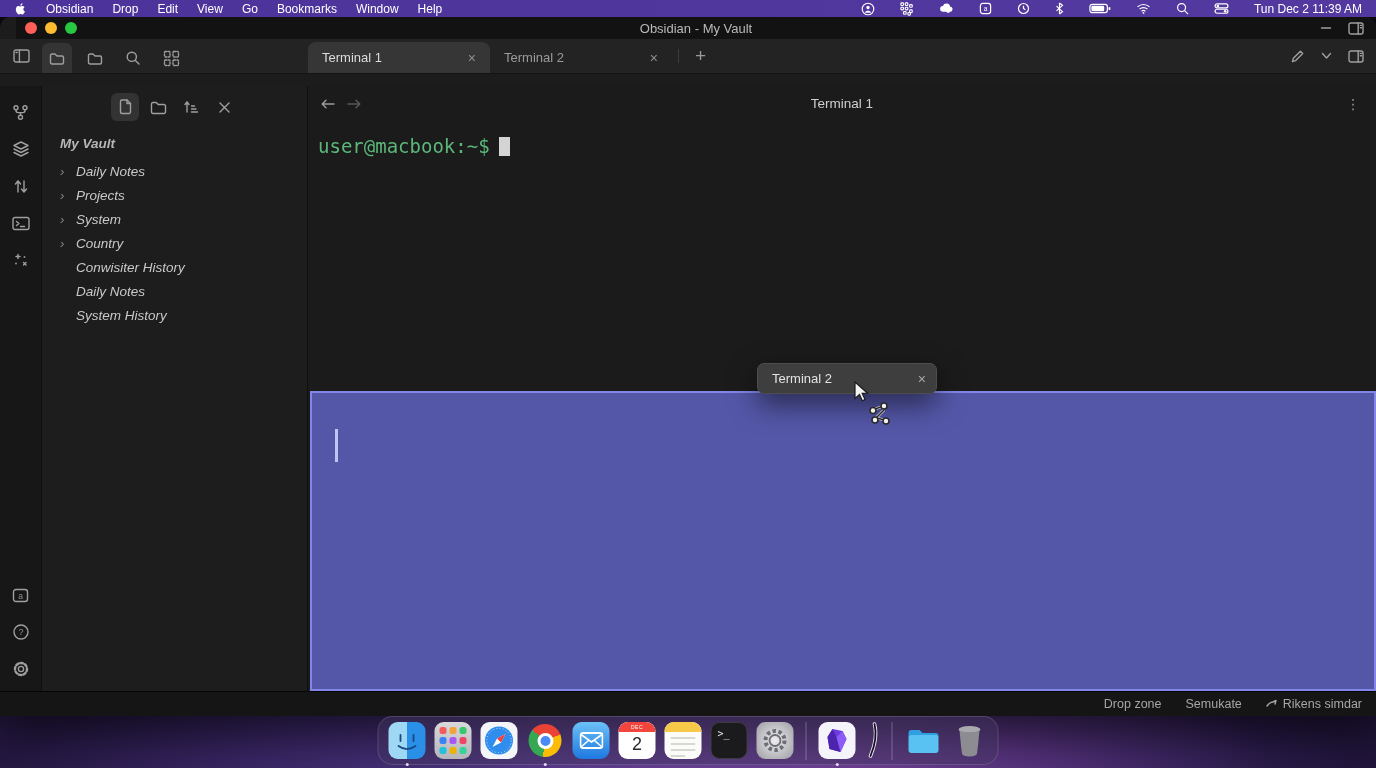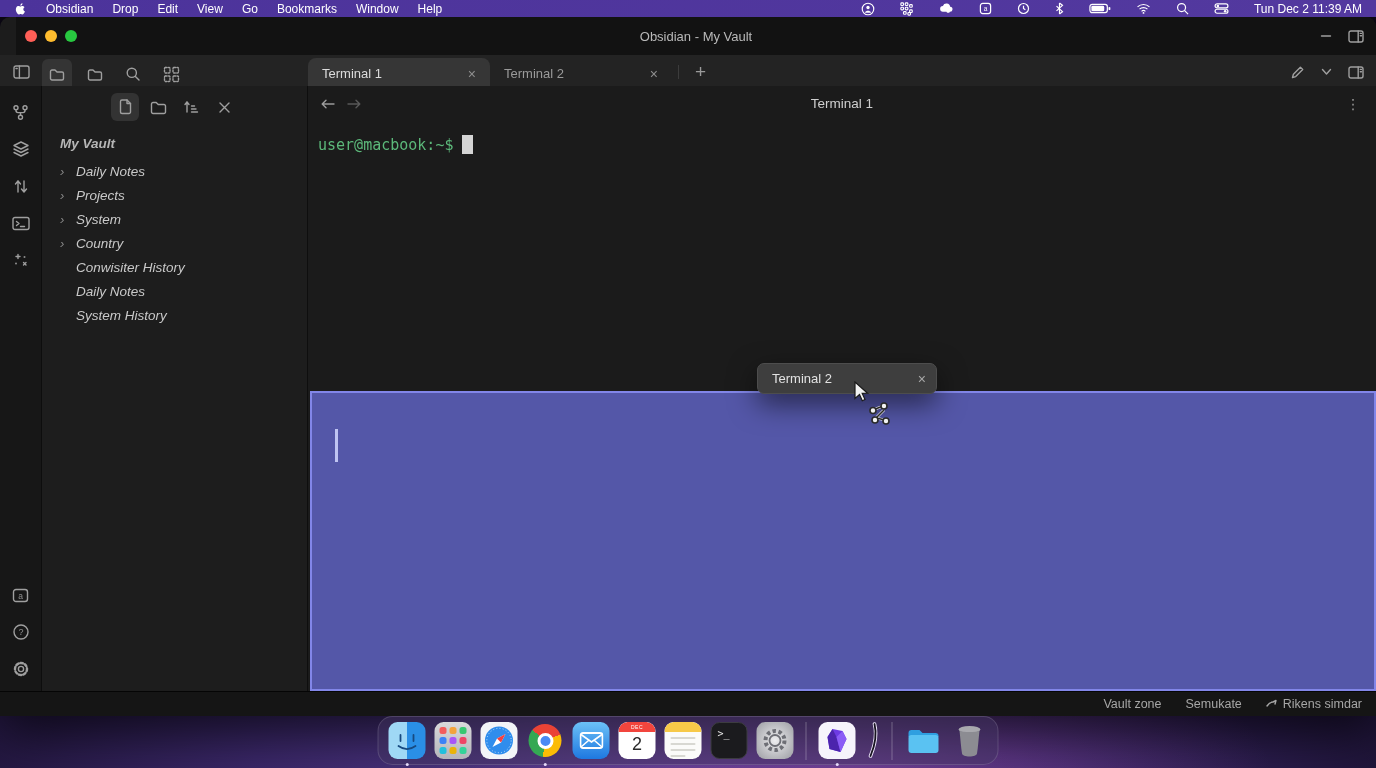--- a/index.html
+++ b/index.html
@@ -21,21 +21,21 @@
   .menubar .mi { cursor:default; white-space:nowrap; }
   .menubar .app { font-weight:normal; }
   .mb-right { margin-left:auto; display:flex; align-items:center; gap:25px; }
   .mb-right svg { stroke:#fff; fill:none; stroke-width:1.3; }
   .clock { font-size:12px; white-space:nowrap; }
 
   
   .window { position:absolute; top:17px; left:0; width:1376px; height:699px; background:#1c1c1c;
     border-radius:10px 10px 0 0; box-shadow:0 18px 50px rgba(0,0,0,.65); overflow:hidden; }
 
-  .titlebar { height:38px; background:#121212; position:relative; display:flex; align-items:center;margin-left:16px; }
+  .titlebar { height:22px; background:#121212; position:relative; display:flex; align-items:center;margin-left:16px; }
   .lights { display:flex; gap:8px; padding-left:9px; }
   .light { width:12px; height:12px; border-radius:50%; }
   .l-red{background:#ff5f57;} .l-yel{background:#febc2e;} .l-grn{background:#28c840;}
   .win-title { position:absolute; left:0; right:0; text-align:center; color:#b9b9b9; font-size:13px; pointer-events:none; }
   .tb-right { margin-left:auto; display:flex; align-items:center; gap:16px; padding-right:12px; }
   .tb-right svg { stroke:#9f9f9f; }
 
   
   .topbar { height:35px; background:#232323; display:flex; align-items:stretch; border-bottom:1px solid #141414; }
   .tb-left { width:308px; display:flex; align-items:center; flex:none; }
@@ -65,21 +65,21 @@
   .vault { color:#b5b5b5; font-size:13.5px; font-weight:bold; padding:6px 0 8px 18px; }
   .erow { display:flex; align-items:center; height:24px; color:#c9c9c9; font-size:13.5px; padding-left:18px; cursor:default; }
   .erow .chev { width:16px; color:#8a8a8a; font-size:13px; }
   .frow { padding-left:34px; }
 
   .main { flex:1; background:#1b1b1b; position:relative; }
   .view-head { height:35px; display:flex; align-items:center; position:relative; padding:0 12px; }
   .navs { display:flex; gap:10px; }
   .view-title { position:absolute; left:0; right:0; text-align:center; color:#cfcfcf; font-size:13.5px; pointer-events:none; }
   .more { margin-left:auto; color:#9a9a9a; font-size:14px; letter-spacing:0; padding:0 4px; }
-  .term { padding:14px 0 0 10px; font-family:"DejaVu Sans Mono",monospace; font-size:15px; color:var(--terminal_green,#5cb87a); display:flex; align-items:center; }
+  .term { padding:14px 0 0 10px; font-family:"DejaVu Sans Mono",monospace; font-size:19px; color:var(--terminal_green,#5cb87a); display:flex; align-items:center; }
   .cursor { width:11px; height:19px; background:#d4d4d4; margin-left:9px; }
 
   
   .dropzone { position:absolute; left:310px; top:374px; width:1066px; height:300px;
     background:var(--dropzone_fill,#5457a8); border:2px solid var(--dropzone_border,#8286e8); z-index:5; }
   .dz-caret { position:absolute; left:23px; top:36px; width:2.5px; height:33px; background:rgba(210,215,255,.85); }
 
   
   .ghost { position:absolute; left:757px; top:346px; width:180px; height:31px; background:#3e3e3e;
     border:1px solid #4d4d4d; border-radius:7px; display:flex; align-items:center; padding:0 10px 0 14px;
@@ -465,21 +465,21 @@
           <path d="M6 9 16 5M8 18l9-9M9 17l9 2" fill="none"></path>
           <circle cx="6" cy="9.5" r="3"></circle>
           <circle cx="17" cy="5" r="3"></circle>
           <circle cx="8" cy="19" r="3"></circle>
           <circle cx="19" cy="20" r="3"></circle>
         </g>
       </svg>
   </div>
 
   <div class="statusbar">
-    <span class="sb-item">Vault zone</span>
+    <span class="sb-item">Drop zone</span>
     <span class="sb-item">
         <span>Semukate</span>
       </span>
     <span class="sb-item">
       <span>
           <svg width="12" height="11" viewBox="0 0 12 11" class="ic" style="stroke:#a6a6a6">
             <path d="M1 7c2-3 4-4 6-4M7 3l3-1.5L9 5"></path>
           </svg>
         </span>
       <span>Rikens simdar</span>

